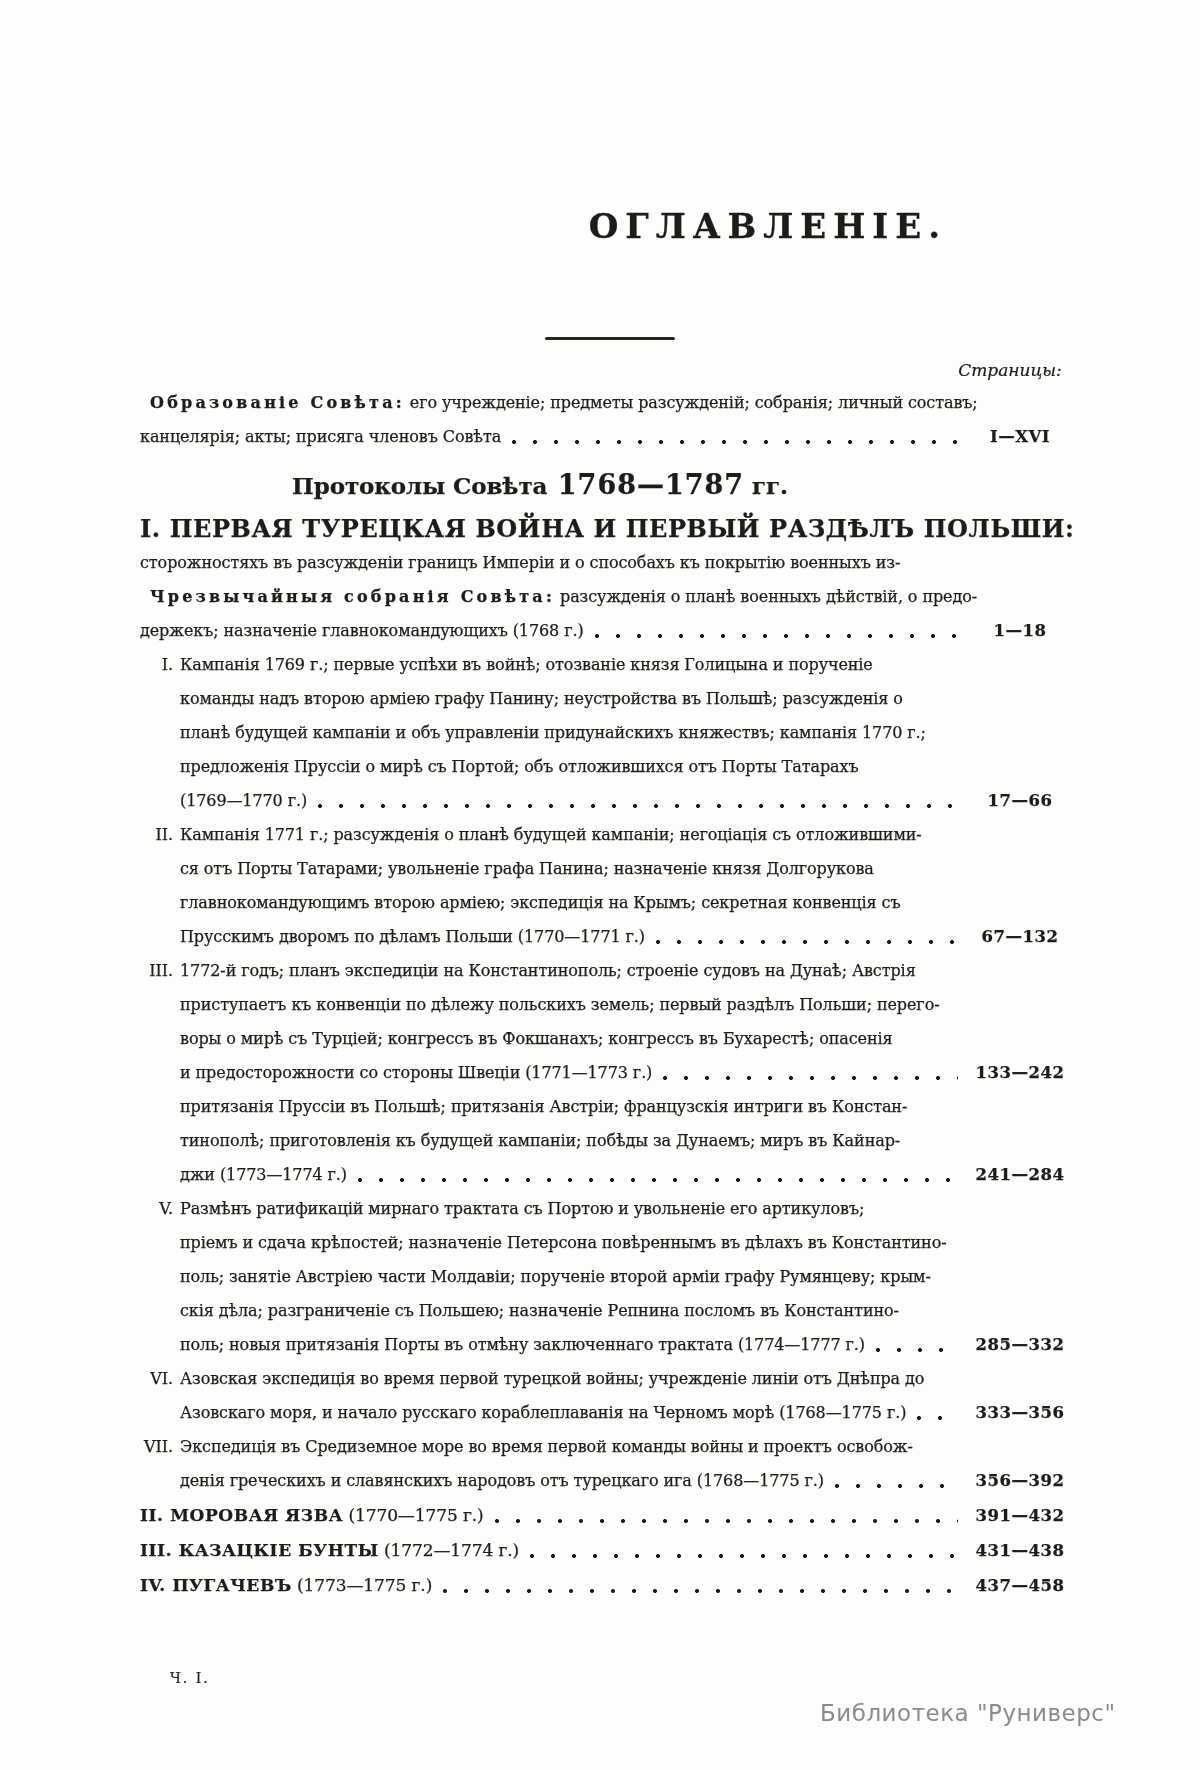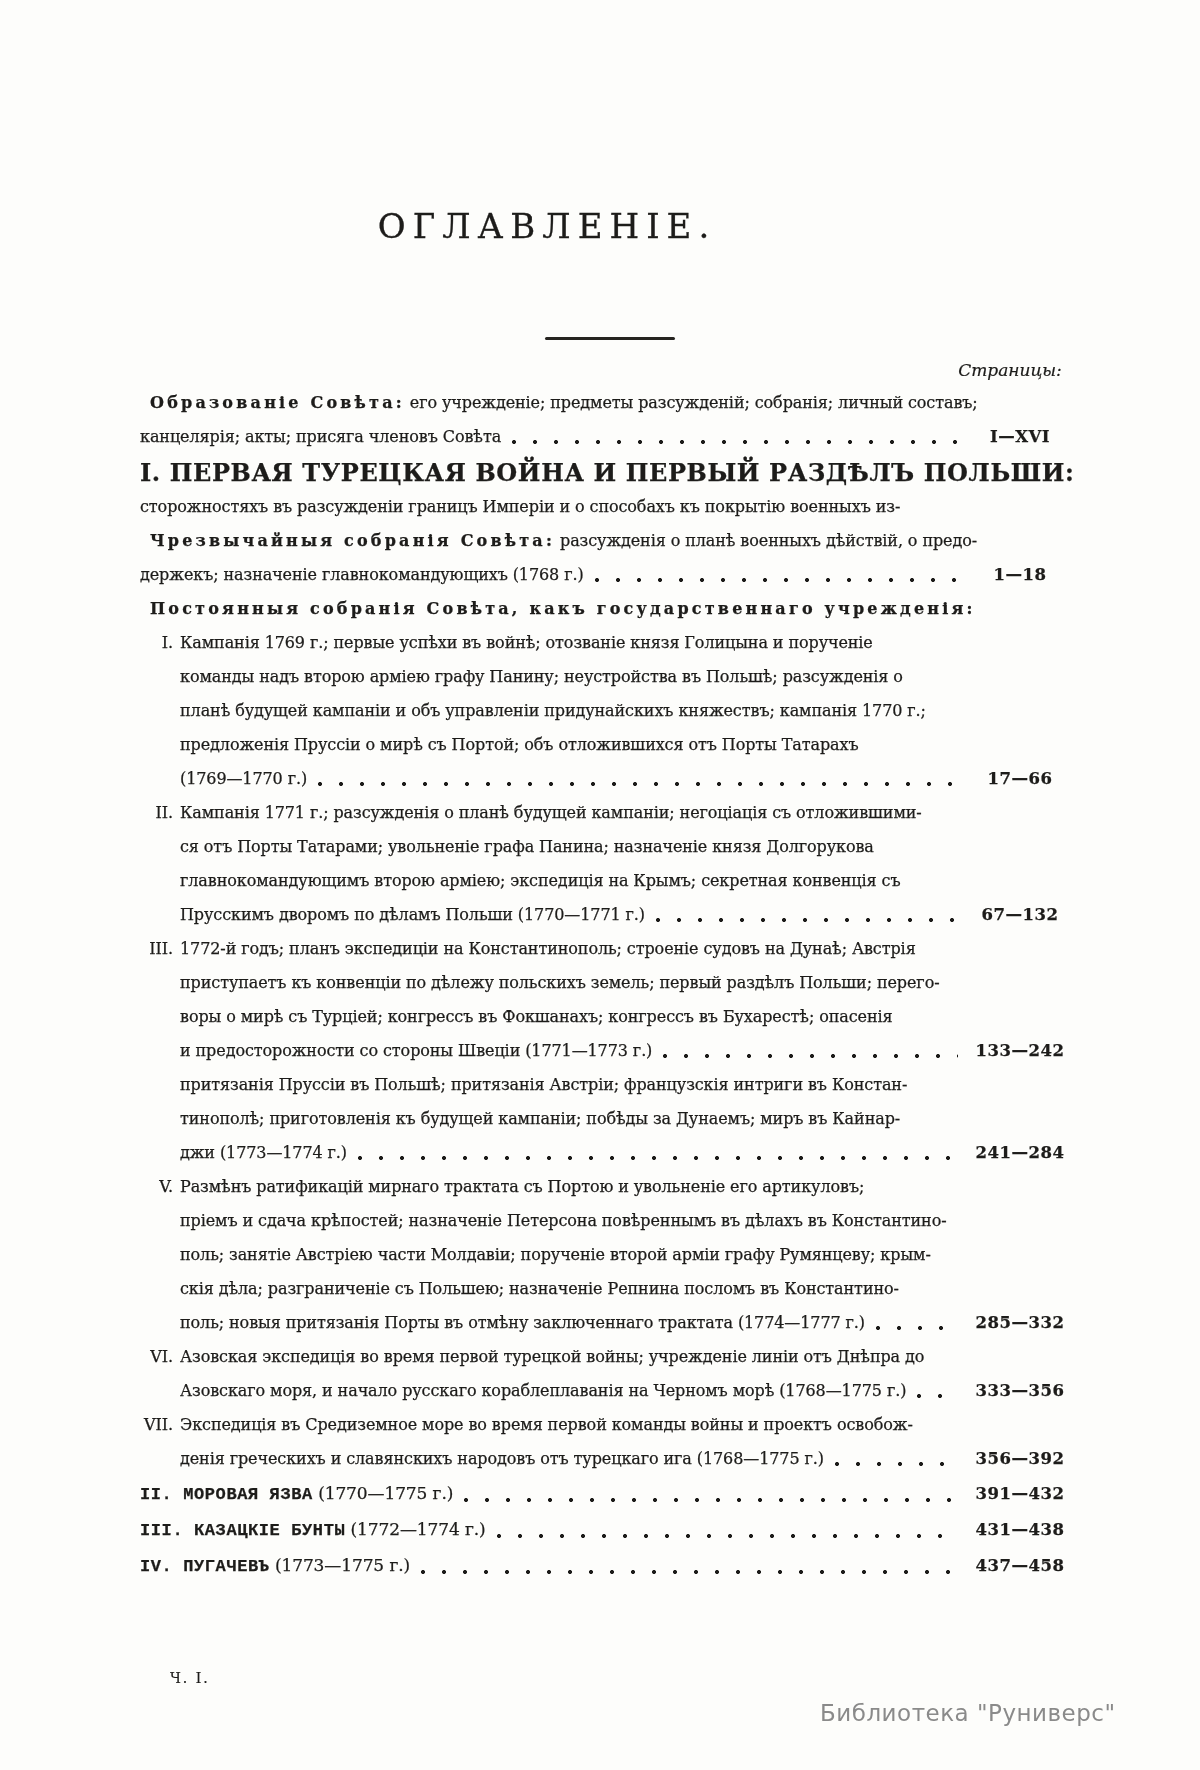--- a/index.html
+++ b/index.html
@@ -6,22 +6,22 @@
   .page{
     position:relative;
     width:1200px;height:1770px;
     background:#fdfdfb;
     color:#1d1c1a;
     font-family:"DejaVu Serif","Liberation Serif",serif;
     overflow:hidden;
   }
   .page-title{
     position:absolute;left:140px;top:206px;width:800px;
-    margin:0;text-align:center;
-    font-size:34px;font-weight:normal;
+    margin:0;text-align:right;
+    font-size:34px;font-weight:bold;
     letter-spacing:7px;padding-left:7px;
     -webkit-text-stroke:0.3px currentColor;
   }
   .rule{
     position:absolute;left:545px;top:337px;width:130px;height:3px;
     background:#262420;border-radius:2px;
   }
   .pages-label{
     position:absolute;left:955px;top:360px;width:110px;
     font-style:italic;font-size:17px;text-align:center;
@@ -47,21 +47,21 @@
   .main-heading{
     margin:14px 0 6px;width:800px;text-align:center;line-height:34px;
   }
   .h-pre,.h-post{font-weight:bold;font-size:23px;}
   .h-years{font-weight:bold;font-size:27px;letter-spacing:1px;}
   .section-heading{
     font-weight:bold;font-size:24px;letter-spacing:0.6px;line-height:34px;margin:2px 0 0;
   }
   .bold-entry{font-size:17px;}
   .bold-entry .row{line-height:34px;}
-  .bld{font-weight:bold;letter-spacing:0.6px;font-family:Liberation Mono, monospace;}
+  .bld{font-weight:bold;letter-spacing:0.6px;}
   .signature{
     position:absolute;left:170px;top:1670px;
     font-size:14px;letter-spacing:2px;
     -webkit-text-stroke:0.2px currentColor;
   }
   .watermark{
     position:absolute;left:820px;top:1700px;
     font-family:"DejaVu Sans","Liberation Sans",sans-serif;
     font-size:23px;color:#8a8a8a;letter-spacing:0.5px;
   }
@@ -77,37 +77,33 @@
       <div class="entry">
         <div class="row">
           <span class="txt ind"><span class="sp">Образованіе Совѣта:</span><span class="t"> его учрежденіе; предметы разсужденій; собранія; личный составъ;</span></span>
         </div>
         <div class="row">
           <span class="txt"><span class="t">канцелярія; акты; присяга членовъ Совѣта</span></span>
           <span class="leader"></span>
           <span class="pg">I—XVI</span>
         </div>
       </div>
+      <div class="main-heading"><span class="h-pre">Протоколы Совѣта</span><span class="h-years"> 1768—1787</span><span class="h-post"> гг.</span></div>
       <div class="section-heading">I. ПЕРВАЯ ТУРЕЦКАЯ ВОЙНА И ПЕРВЫЙ РАЗДѢЛЪ ПОЛЬШИ:</div>
       <div class="entry">
         <div class="row">
           <span class="txt"><span class="t">сторожностяхъ въ разсужденіи границъ Имперіи и о способахъ къ покрытію военныхъ из-</span></span>
         </div>
         <div class="row">
           <span class="txt ind"><span class="sp">Чрезвычайныя собранія Совѣта:</span><span class="t"> разсужденія о планѣ военныхъ дѣйствій, о предо-</span></span>
         </div>
         <div class="row">
           <span class="txt"><span class="t">держекъ; назначеніе главнокомандующихъ (1768 г.)</span></span>
           <span class="leader"></span>
           <span class="pg">1—18</span>
-        </div>
-      </div>
-      <div class="entry">
-        <div class="row">
-          <span class="txt ind"><span class="sp">Постоянныя собранія Совѣта, какъ государственнаго учрежденія:</span></span>
         </div>
       </div>
       <div class="entry">
         <div class="row">
           <span class="num">I.</span>
           <span class="txt"><span class="t">Кампанія 1769 г.; первые успѣхи въ войнѣ; отозваніе князя Голицына и порученіе</span></span>
         </div>
         <div class="row">
           <span class="num"></span>
           <span class="txt"><span class="t">команды надъ второю арміею графу Панину; неустройства въ Польшѣ; разсужденія о</span></span>

